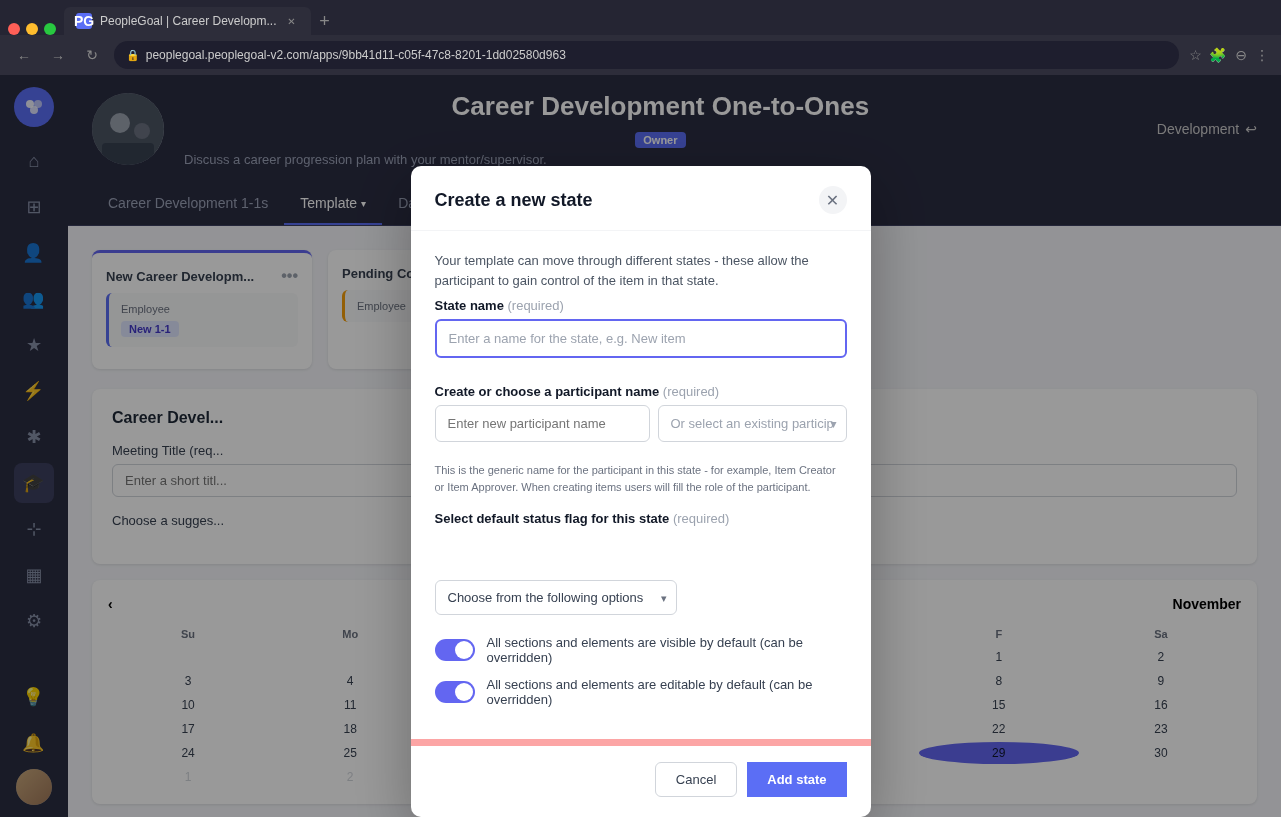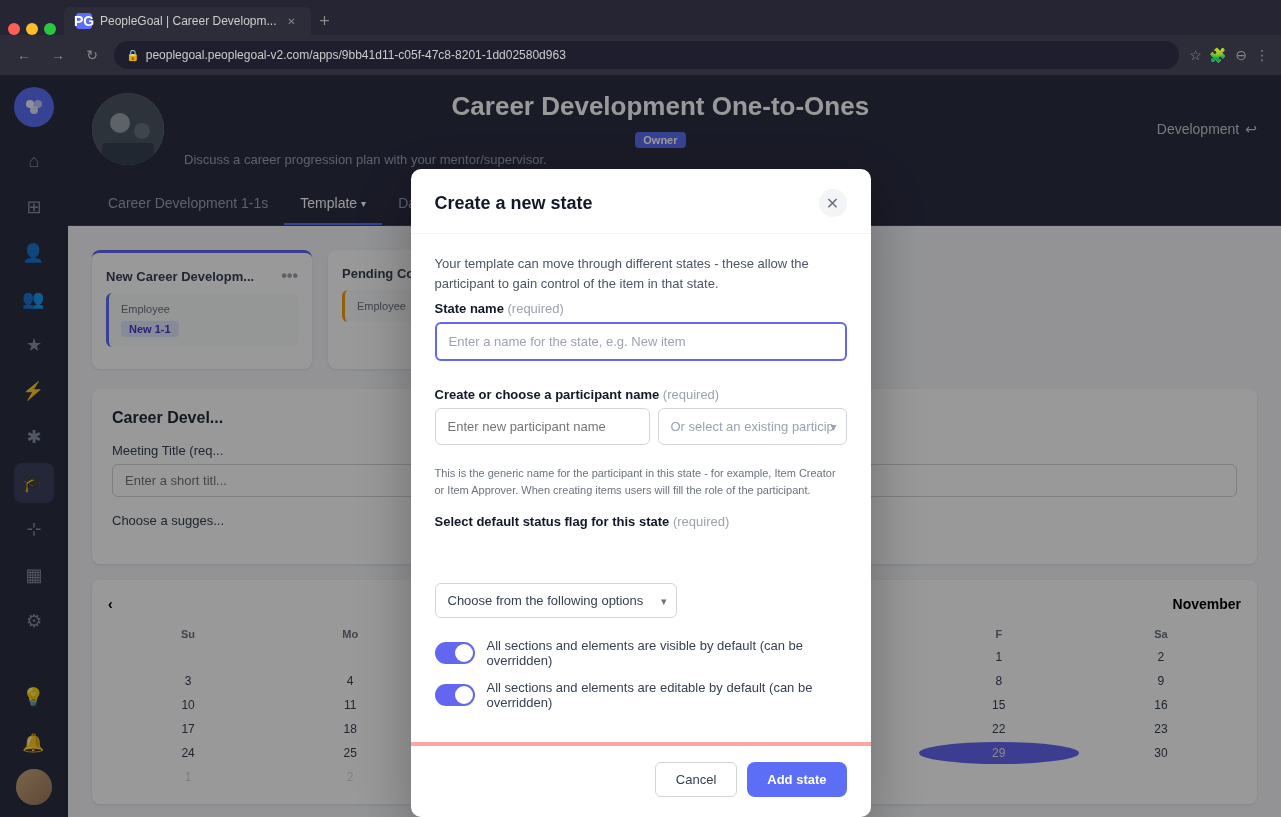--- a/index.html
+++ b/index.html
@@ -75,21 +75,21 @@
     .form-label { font-size: 13px; font-weight: 500; color: #374151; margin-bottom: 6px; }
     .form-input { width: 100%; border: 1px solid #d1d5db; border-radius: 6px; padding: 8px 12px; font-size: 13px; color: #374151; }
 
     
     .calendar-section { background: white; border-radius: 8px; padding: 16px; box-shadow: 0 1px 3px rgba(0,0,0,0.1); margin-top: 16px; }
     .cal-header { display: flex; align-items: center; justify-content: space-between; margin-bottom: 12px; font-size: 14px; font-weight: 600; }
     .cal-grid { display: grid; grid-template-columns: repeat(7, 1fr); gap: 2px; text-align: center; }
     .cal-day-header { font-size: 11px; font-weight: 600; color: #6b7280; padding: 4px; }
     .cal-day { font-size: 12px; color: #374151; padding: 4px; border-radius: 4px; cursor: pointer; }
     .cal-day.other-month { color: #d1d5db; }
-    .cal-day.highlighted { background: #6366f1; color: #e5e5e5; border-radius: 50%; }
+    .cal-day.highlighted { background: #6366f1; color: #0f172a; border-radius: 50%; }
 
     
     .modal-overlay { position: fixed; top: 75px; left: 0; right: 0; bottom: 0; background: rgba(0,0,0,0.4); display: flex; align-items: flex-end; justify-content: center; z-index: 100; }
     .modal { background: white; border-radius: 10px; width: 460px; max-height: 90%; overflow-y: auto; box-shadow: 0 20px 60px rgba(0,0,0,0.3); }
     .modal-header { padding: 20px 24px 16px; display: flex; align-items: center; justify-content: space-between; border-bottom: 1px solid #f3f4f6; }
     .modal-title { font-size: 18px; font-weight: 700; color: #111827; }
     .modal-close { width: 28px; height: 28px; border-radius: 50%; background: #f3f4f6; display: flex; align-items: center; justify-content: center; cursor: pointer; color: #6b7280; font-size: 16px; border: none; }
     .modal-body { padding: 20px 24px; }
     .modal-description { font-size: 13px; color: #4b5563; line-height: 1.5; margin-bottom: 8px; }
     .modal-field-label { font-size: 13px; font-weight: 600; color: #111827; margin-bottom: 6px; }
@@ -100,23 +100,23 @@
     .participant-input { flex: 1; border: 1px solid #d1d5db; border-radius: 6px; padding: 10px 12px; font-size: 13px; color: #374151; background: white; }
     .participant-select { flex: 1; border: 1px solid #d1d5db; border-radius: 6px; padding: 10px 12px; font-size: 13px; color: #9ca3af; background: white; appearance: none; display: flex; align-items: center; justify-content: space-between; cursor: pointer; }
     .participant-select-wrapper { flex: 1; position: relative; }
     .participant-select-wrapper select { width: 100%; border: 1px solid #d1d5db; border-radius: 6px; padding: 10px 12px; font-size: 13px; color: #9ca3af; background: white; appearance: none; }
     .select-arrow { position: absolute; right: 10px; top: 50%; transform: translateY(-50%); color: #9ca3af; font-size: 12px; pointer-events: none; }
     .helper-text { font-size: 11px; color: #6b7280; line-height: 1.5; margin-bottom: 16px; }
     .toggle-row { display: flex; align-items: center; gap: 12px; margin-bottom: 12px; }
     .toggle { width: 40px; height: 22px; background: #6366f1; border-radius: 11px; position: relative; cursor: pointer; flex-shrink: 0; }
     .toggle::after { content: ''; position: absolute; width: 18px; height: 18px; background: white; border-radius: 50%; top: 2px; right: 2px; transition: 0.2s; }
     .toggle-label { font-size: 13px; color: #374151; }
-    .modal-footer { padding: 16px 24px 20px; display: flex; justify-content: flex-end; gap: 10px; border-top: 4px solid #fca5a5; }
+    .modal-footer { padding: 16px 24px 20px; display: flex; justify-content: flex-end; gap: 10px; border-top: 7px solid #fca5a5; }
     .btn-cancel { padding: 9px 20px; border: 1px solid #d1d5db; border-radius: 6px; background: white; color: #374151; font-size: 13px; font-weight: 500; cursor: pointer; }
-    .btn-add { padding: 9px 20px; border-radius: 8px; background: #5b6ef5; color: white; font-size: 13px; font-weight: 600; cursor: pointer; border: none; }
+    .btn-add { padding: 9px 20px; border-radius: 0; background: #5b6ef5; color: white; font-size: 13px; font-weight: 600; cursor: pointer; border: none; }
 
     .status-dropdown-row { display: flex; align-items: center; gap: 8px; margin-bottom: 20px; }
     .dropdown-select { border: 1px solid #d1d5db; border-radius: 6px; padding: 9px 32px 9px 12px; font-size: 13px; color: #374151; background: white; appearance: none; cursor: pointer; min-width: 220px; }
     .dropdown-wrapper { position: relative; display: inline-block; margin-top: 48px; }
     .dropdown-arrow { position: absolute; right: 10px; top: 50%; transform: translateY(-50%); color: #6b7280; font-size: 11px; pointer-events: none; }
   </style>
 </head>
 <body>
 
 <div class="browser-chrome">

